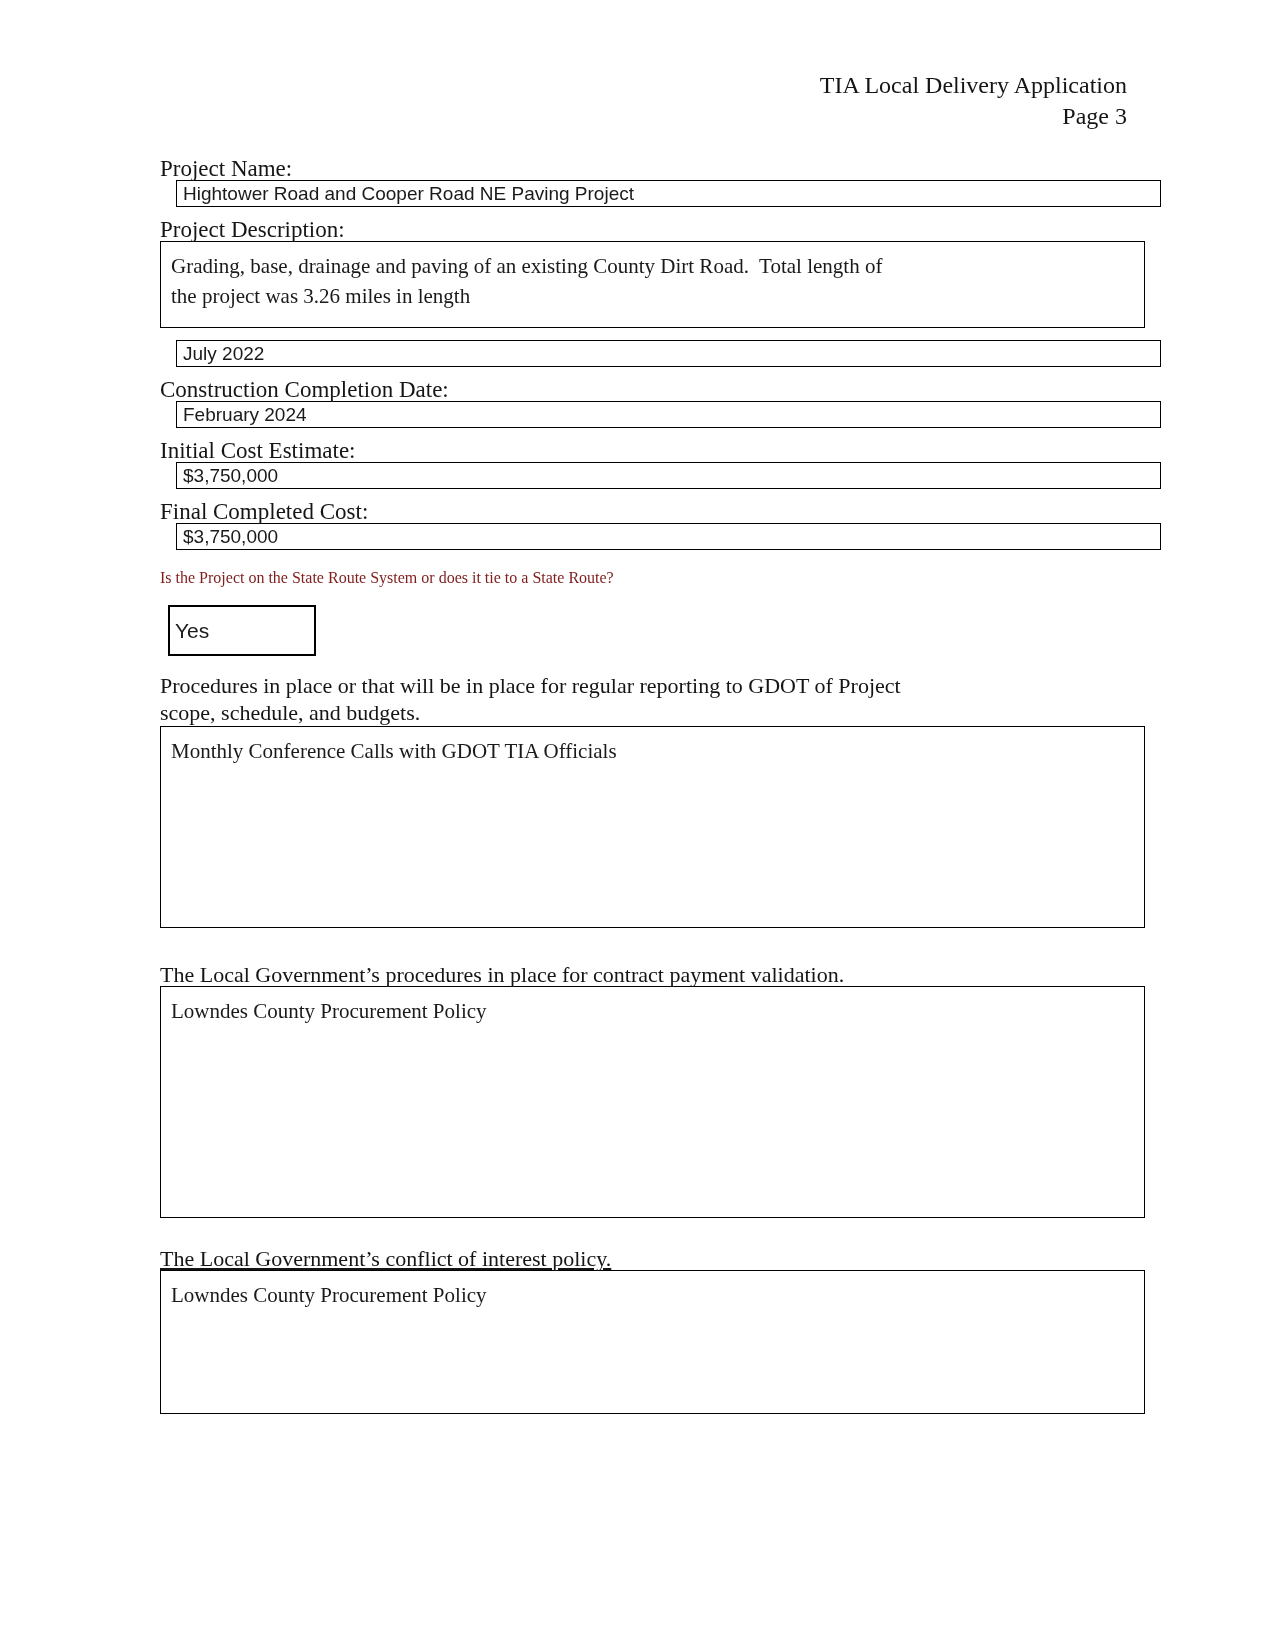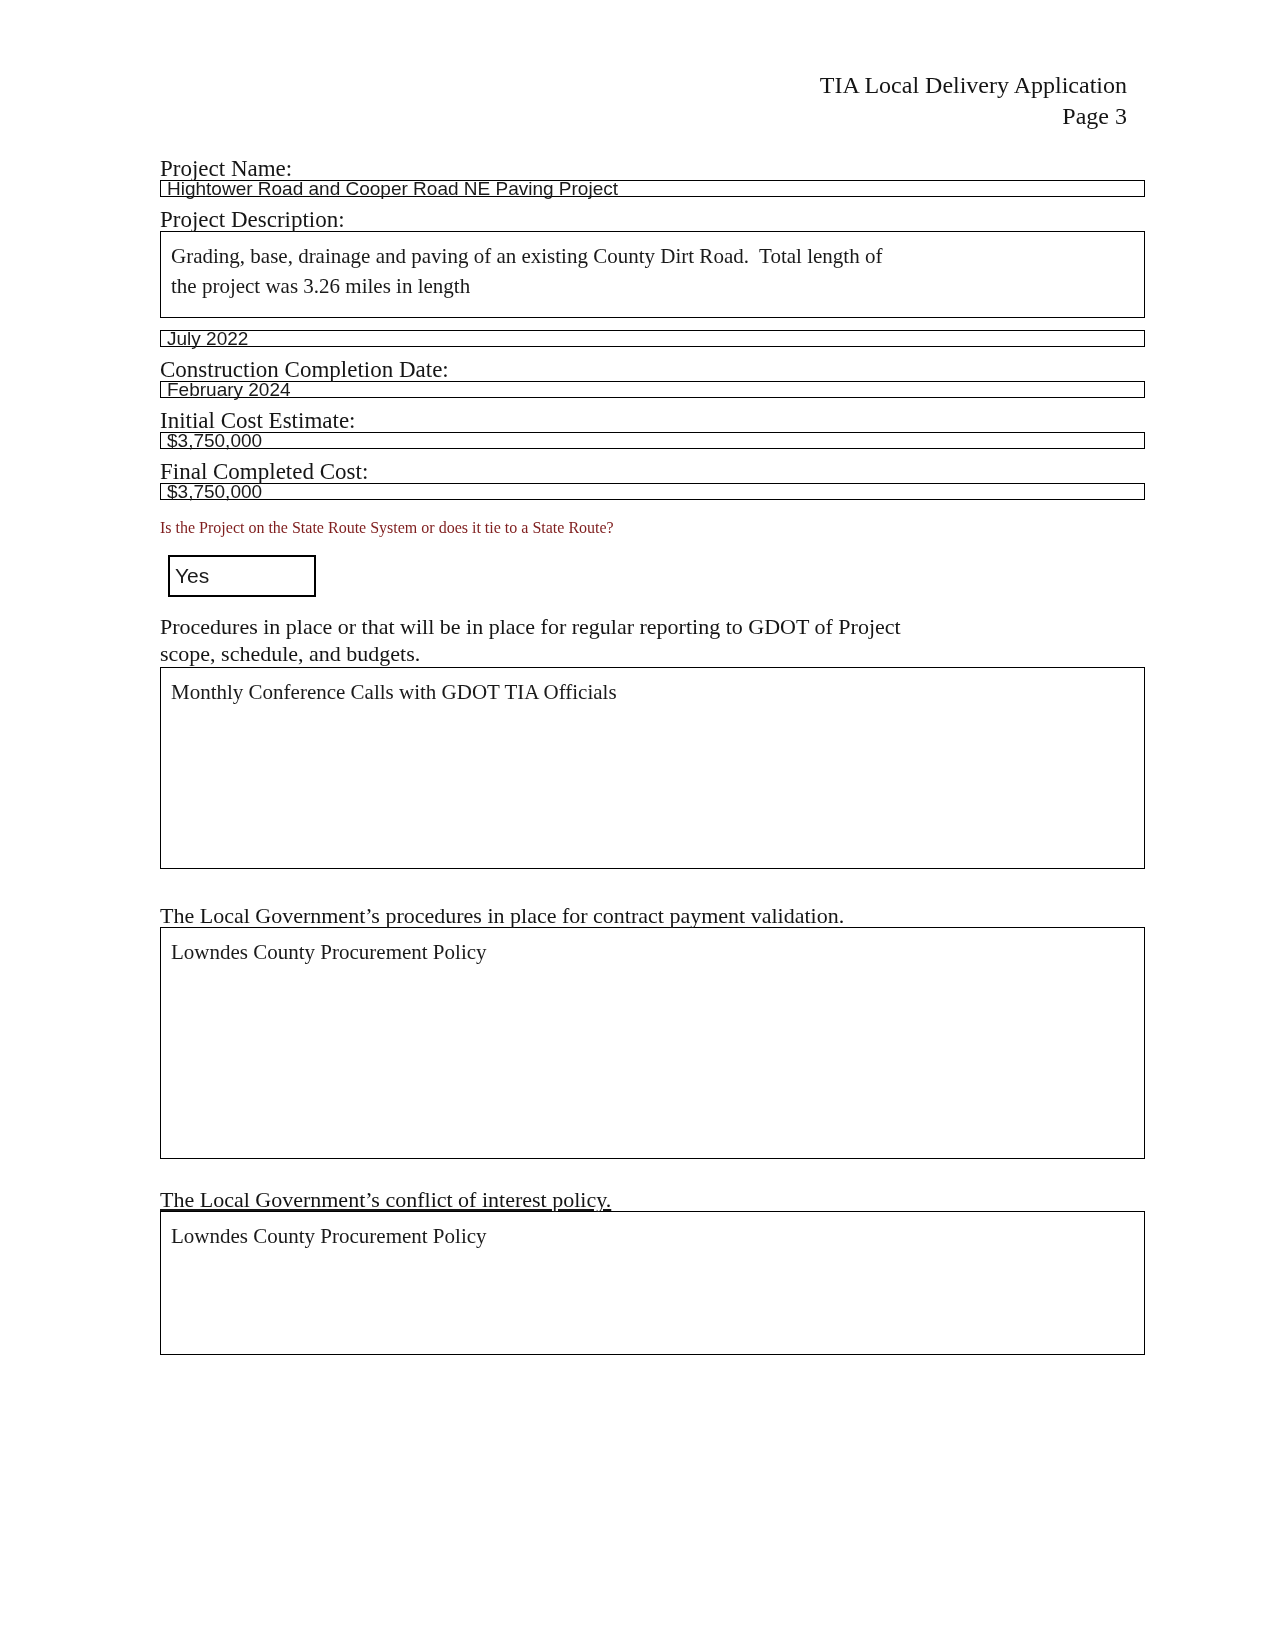--- a/index.html
+++ b/index.html
@@ -20,47 +20,48 @@
   .content {
     position:absolute; left:160px; top:158px; width:985px;
   }
 
   .field-label {
     font-size:23px; line-height:22px; color:#151515;
     white-space:nowrap;
   }
   .input-box {
     border:1.5px solid #000;
-    height:17px; width:985px;
+    height:27px; width:985px;
     display:flex; align-items:center;
     padding-left:6px;
     font-family:"Liberation Sans", sans-serif;
     font-size:19px; color:#1a1a1a;
     margin-bottom:12px;
     background:#fff;
+    margin-left:16px;
   }
   .textarea-box {
     border:1.5px solid #000;
     width:985px;
     padding:9px 10px;
     font-family:Liberation Serif, serif;
     font-size:21px; line-height:30px; color:#1a1a1a;
     white-space:pre-wrap;
     background:#fff;
   }
   .desc-box { height:87px; margin-bottom:12px; }
 
   .question {
     margin-top:16px;
     font-size:16px; line-height:24px; color:#7f1d1d;
   }
   .answer-box {
     margin-top:15px; margin-left:8px;
     border:2.5px solid #000;
-    width:148px; height:42px;
+    width:148px; height:51px;
     display:flex; align-items:center;
     padding-left:5px;
     font-family:"Liberation Sans", sans-serif;
     font-size:21px; color:#1a1a1a;
     background:#fff;
   }
 
   .para-label {
     margin-top:16px;
     font-size:22px; line-height:27px; color:#151515;

